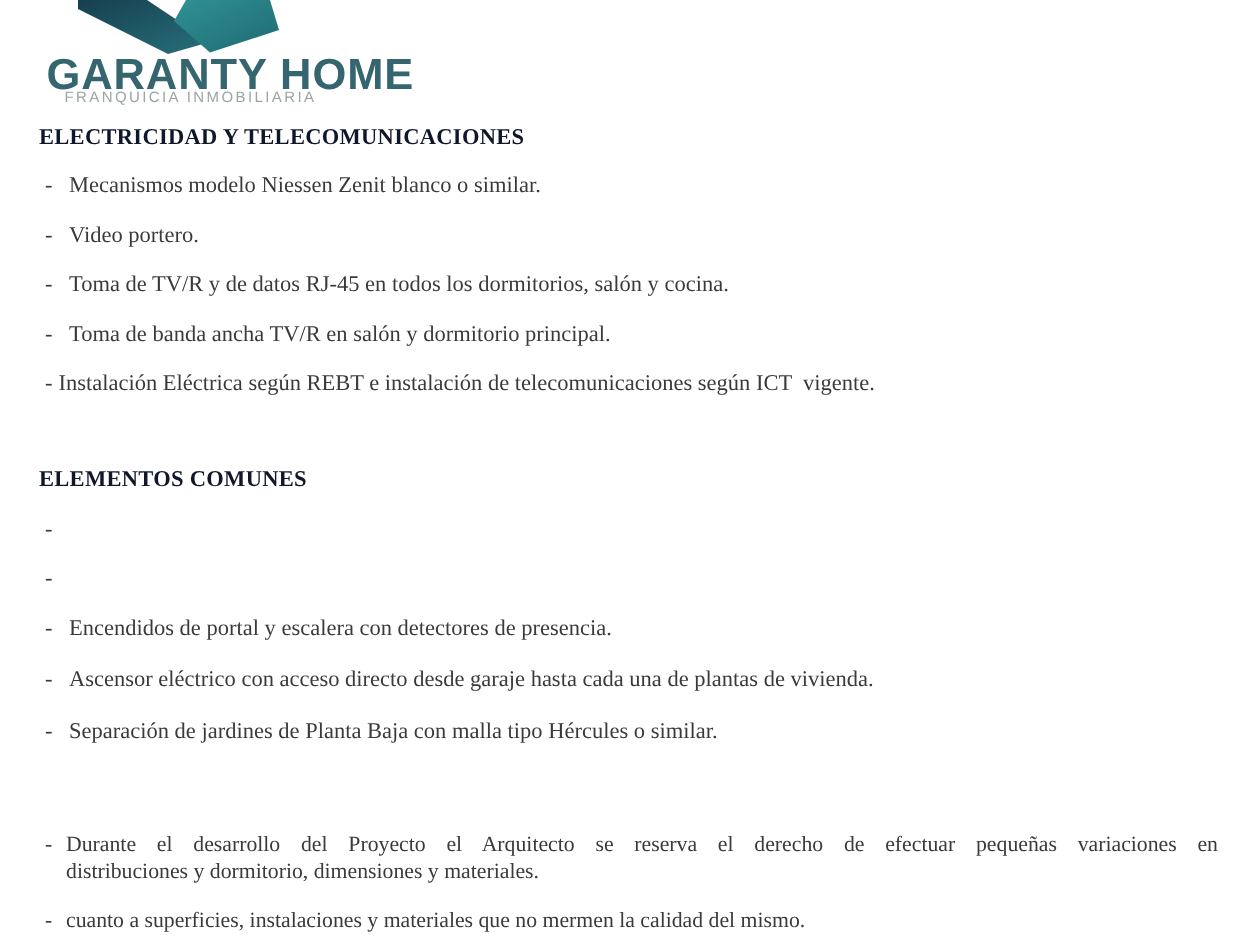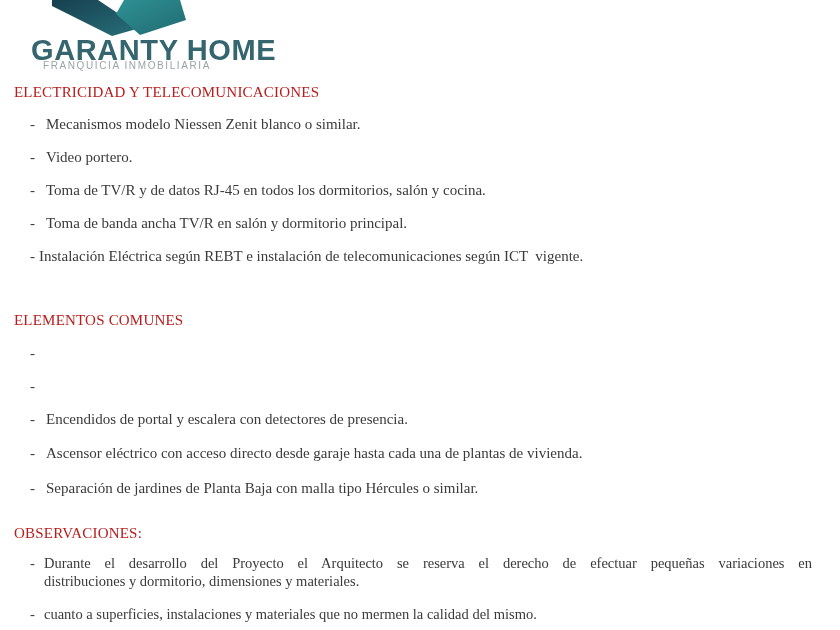--- a/index.html
+++ b/index.html
@@ -20,22 +20,22 @@
     color:#35656e;
   }
   .tagline{
     position:absolute;left:43px;top:60px;
     font-family:"Liberation Sans", sans-serif;
     font-size:10px;letter-spacing:1.6px;
     color:#9ba4a4;
   }
   
   .sec-heading{
-    position:absolute;left:14px;
-    font-weight:normal;font-size:15px;color:#b91c1c;
+    position:absolute;left:26px;
+    font-weight:bold;font-size:15px;color:#0f172a;
     letter-spacing:0.2px;white-space:nowrap;
   }
   
   .li{
     position:absolute;left:30px;right:24px;
     font-size:15px;line-height:16px;color:#3a3a3a;
     display:flex;align-items:flex-start;
   }
   .li .dash{flex:0 0 16px;}
   .li.flush .dash{flex:0 0 9px;}
@@ -111,21 +111,20 @@
   </div>
   <div class="li" style="top:445px">
     <span class="dash">-</span>
     <span class="item-text">Ascensor eléctrico con acceso directo desde garaje hasta cada una de plantas de vivienda.</span>
   </div>
   <div class="li" style="top:480px">
     <span class="dash">-</span>
     <span class="item-text">Separación de jardines de Planta Baja con malla tipo Hércules o similar.</span>
   </div>
 
-  <div class="sec-heading" style="top:525px">OBSERVACIONES:</div>
 
   <div class="para" style="top:554px">
     <span class="dash">-</span>
     <div class="p-lines">
       <div class="pline-just">Durante el desarrollo del Proyecto el Arquitecto se reserva el derecho de efectuar pequeñas variaciones en</div>
       <div class="pline-left">distribuciones y dormitorio, dimensiones y materiales.</div>
     </div>
   </div>
 
   <div class="para" style="top:605px">

